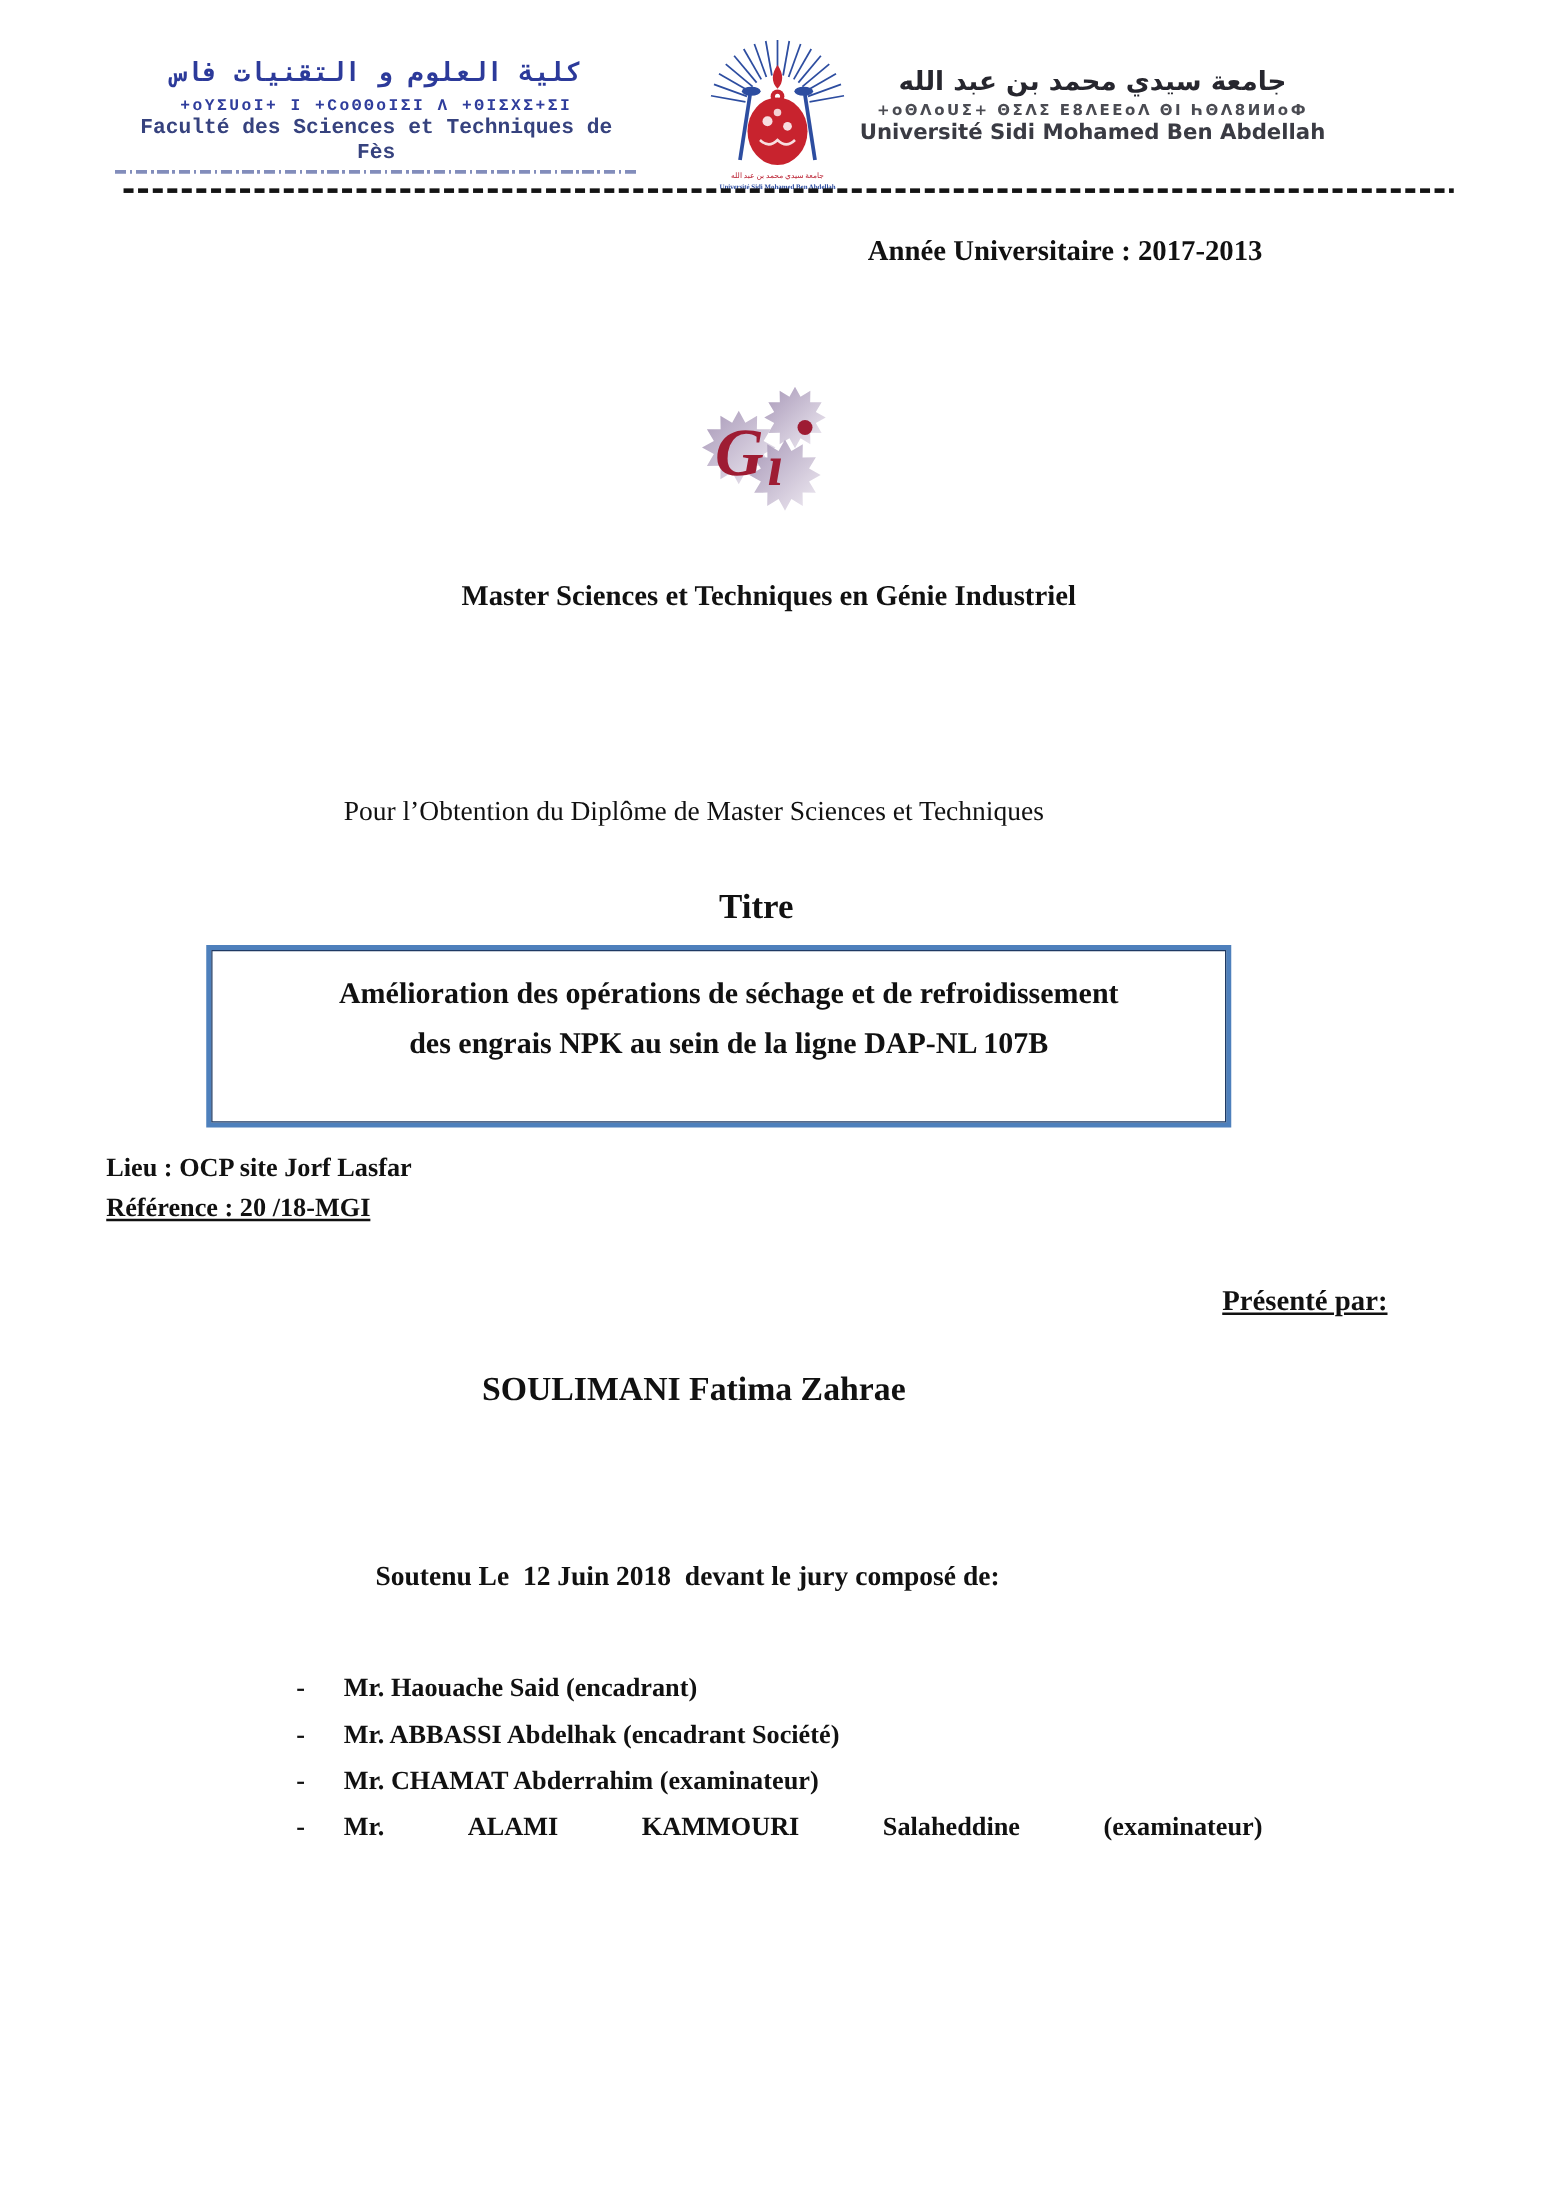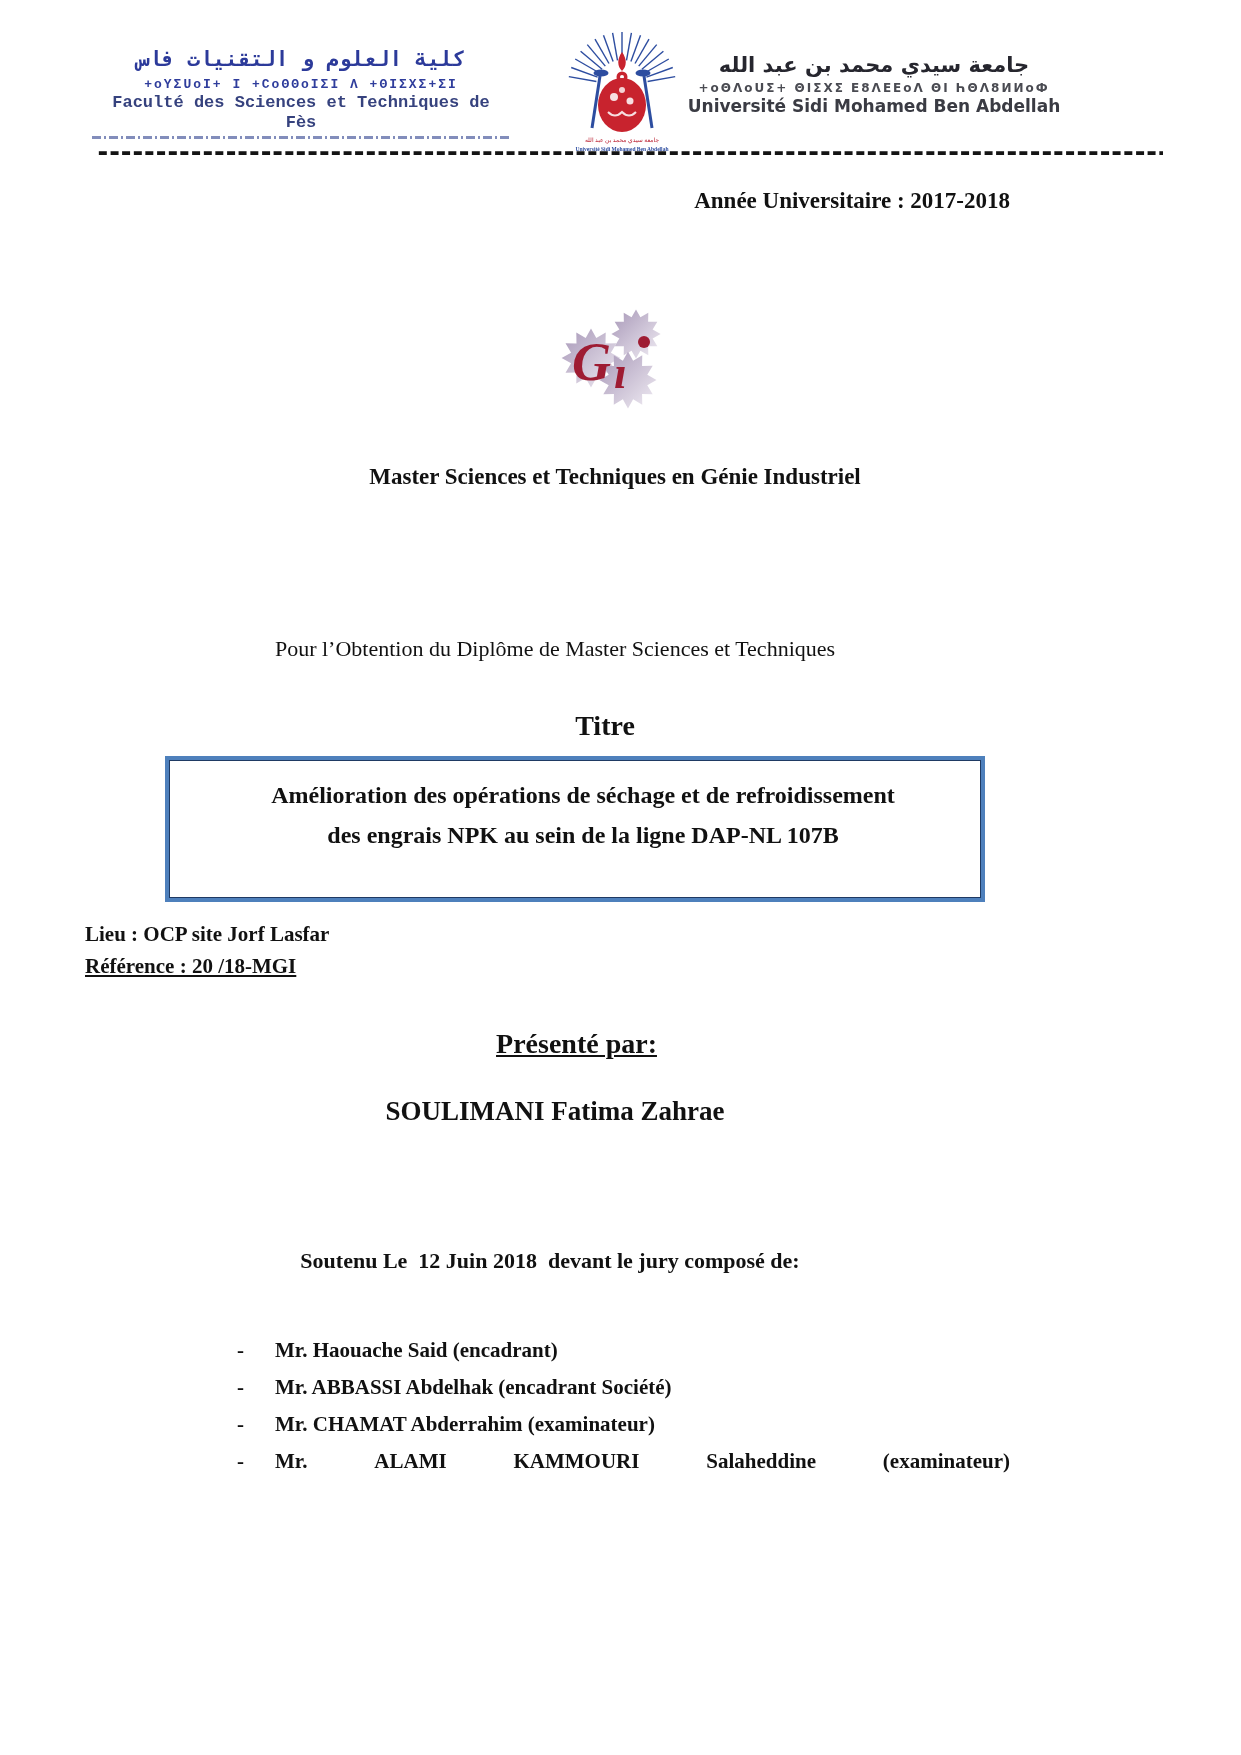--- a/index.html
+++ b/index.html
@@ -46,22 +46,22 @@
   .titlebox{ position:absolute; left:165px; top:756px; width:820px; height:146px;
     border:4px solid #4e80bc; background:#fff; }
   .titlebox .inner{ width:100%; height:100%; border:1px solid #1f3a63;
     text-align:center; padding-top:14px; }
   .titlebox .l{ font-size:24px; font-weight:bold; line-height:40px;margin-left:16px; }
 
   .lieu{ position:absolute; left:85px; top:922px; font-size:21px; font-weight:bold; }
   .reference{ position:absolute; left:85px; top:954px; font-size:21px; font-weight:bold;
     text-decoration:underline; }
 
-  .presente{ position:absolute; top:1028px; left:0; width:1110px; text-align:center;
-    font-size:28px; font-weight:bold;padding-left:43px; }
+  .presente{ position:absolute; top:1028px; left:0; width:1110px; text-align:right;
+    font-size:23px; font-weight:bold;padding-left:43px; }
   .presente span{ text-decoration:underline; }
   .author{ position:absolute; top:1096px; left:0; width:1110px; text-align:center;
     font-size:27px; font-weight:bold; }
   .soutenu{ position:absolute; top:1248px; left:0; width:1100px; text-align:center;
     font-size:22px; font-weight:bold; white-space:pre; }
 
   .jury-row{ position:absolute; left:237px; display:flex; font-size:21px; font-weight:bold; }
   .jury-row .dash{ width:38px; }
   .jury-row.justify{ width:773px; }
   .jury-row.justify .words{ flex:1; display:flex; justify-content:space-between; }
@@ -113,27 +113,27 @@
       <circle cx="92" cy="77" r="3.5" fill="#fff" opacity=".85"></circle>
       <path d="M70 88 q7 7 14 0 q7 7 14 0" stroke="#fff" stroke-width="2" fill="none" opacity=".85"></path>
       <circle cx="84" cy="66" r="3" fill="#fff" opacity=".8"></circle>
     </g>
     <text x="84" y="118" text-anchor="middle" font-size="6" fill="#b23">جامعة سيدي محمد بن عبد الله</text>
     <text x="84" y="127" text-anchor="middle" font-size="5.5" font-weight="bold" fill="#2d4da0">Université Sidi Mohamed Ben Abdellah</text>
   </svg>
 
   <div class="hdr-right">
     <div class="ar">جامعة سيدي محمد بن عبد الله</div>
-    <div class="tif">+oΘΛoUΣ+ ΘIΣXΣ Е8ΛЕЕoΛ ΘI ҺΘΛ8ИИoФ</div>
+    <div class="tif">+oΘΛoUΣ+ ΘΣΛΣ Е8ΛЕЕoΛ ΘI ҺΘΛ8ИИoФ</div>
     <div class="fr">Université Sidi Mohamed Ben Abdellah</div>
   </div>
 
   <div class="separator">----------------------------------------------------------------------------------------------------------</div>
 
-  <div class="year">Année Universitaire : 2017-2018</div>
+  <div class="year">Année Universitaire : 2017-2013</div>
 
   <svg class="gi-logo" width="118" height="118" viewBox="0 0 118 118">
     <defs>
       <linearGradient id="gg" x1="0" y1="0" x2="1" y2="1">
         <stop offset="0" stop-color="#a797b7"></stop>
           <stop offset="1" stop-color="#f1edf4"></stop>
       </linearGradient>
     </defs>
     <g fill="url(#gg)">
       <polygon transform="translate(78,36) scale(0.82)" points="30,0 20.3,5.4 26,15 14.8,14.8 15,26 5.4,20.3 0,30 -5.4,20.3 -15,26 -14.8,14.8 -26,15 -20.3,5.4 -30,0 -20.3,-5.4 -26,-15 -14.8,-14.8 -15,-26 -5.4,-20.3 0,-30 5.4,-20.3 15,-26 14.8,-14.8 26,-15 20.3,-5.4"></polygon>

